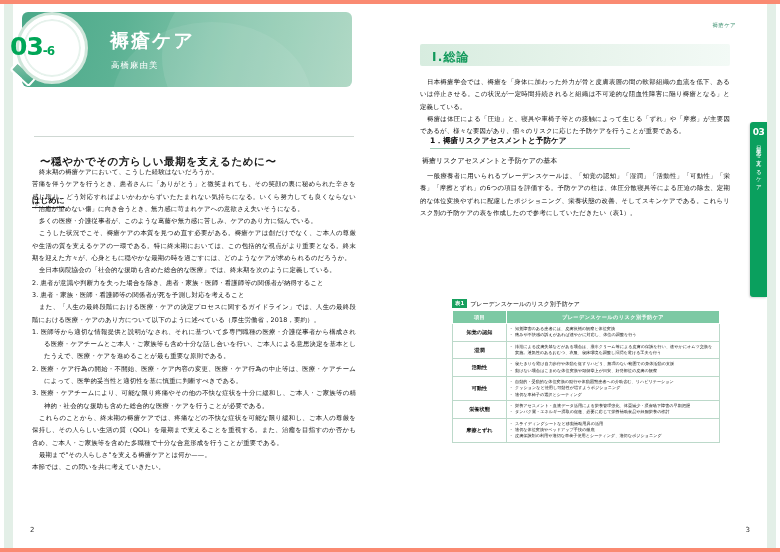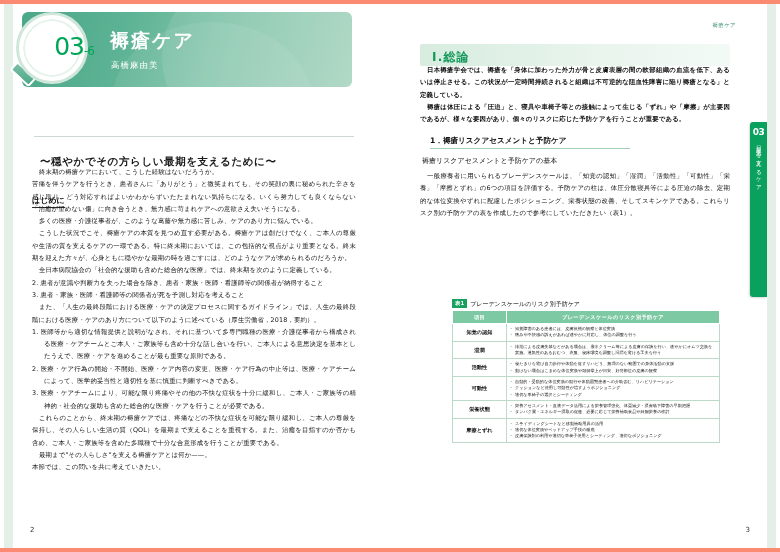--- a/index.html
+++ b/index.html
@@ -97,23 +97,23 @@
     width: 62px; height: 62px;
     border-radius: 50%;
     border: 2px solid transparent;
     border-top-color: #ffffff;
     border-left-color: #ffffff;
     transform: rotate(-28deg);
   }
   .badge-num {
     position: absolute; left: 0; top: 22px;
     width: 84px;
-    text-align: right;
+    text-align: left;
     color: #00a657;
-    font-size: 25px; font-weight: normal;
+    font-size: 25px; font-weight: bold;
     letter-spacing: -1px;
   }
   .badge-sub {
     font-size: 12px; vertical-align: baseline;
   }
   .badge-handle {
     position: absolute; left: 0px; top: 58px;
     width: 26px; height: 12px;
     background: linear-gradient(135deg, #7cc0a6, #4aa888);
     border-radius: 3px;
@@ -327,21 +327,21 @@
       <div class="page-num page-num-left">2</div>
     </div>
 
     <div class="page page-right">
 
       <div class="running-head">褥瘡ケア</div>
 
       <div class="section-band"></div>
       <div class="section-band-text">Ⅰ.総論</div>
 
-      <div class="body-col" style="left:30px; top:60px; width:310px;font-weight:bold;">
+      <div class="body-col" style="left:30px; top:72px; width:310px;">
         <p class="indent">日本褥瘡学会では、褥瘡を「身体に加わった外力が骨と皮膚表層の間の軟部組織の血流を低下、あるいは停止させる。この状況が一定時間持続されると組織は不可逆的な阻血性障害に陥り褥瘡となる」と定義している。</p>
         <p class="indent">褥瘡は体圧による「圧迫」と、寝具や車椅子等との接触によって生じる「ずれ」や「摩擦」が主要因であるが、様々な要因があり、個々のリスクに応じた予防ケアを行うことが重要である。</p>
       </div>
 
       <div class="sec-h1" style="top:132px;margin-left:8px;">1．褥瘡リスクアセスメントと予防ケア</div>
       <div class="sec-h2" style="top:152px;">褥瘡リスクアセスメントと予防ケアの基本</div>
 
       <div class="body-col" style="left:30px; top:166px; width:310px;">
         <p class="indent">一般療養者に用いられるブレーデンスケールは、「知覚の認知」「湿潤」「活動性」「可動性」「栄養」「摩擦とずれ」の6つの項目を評価する。予防ケアの柱は、体圧分散寝具等による圧迫の除去、定期的な体位変換やずれに配慮したポジショニング、栄養状態の改善、そしてスキンケアである。これらリスク別の予防ケアの表を作成したので参考にしていただきたい（表1）。</p>
       </div>

